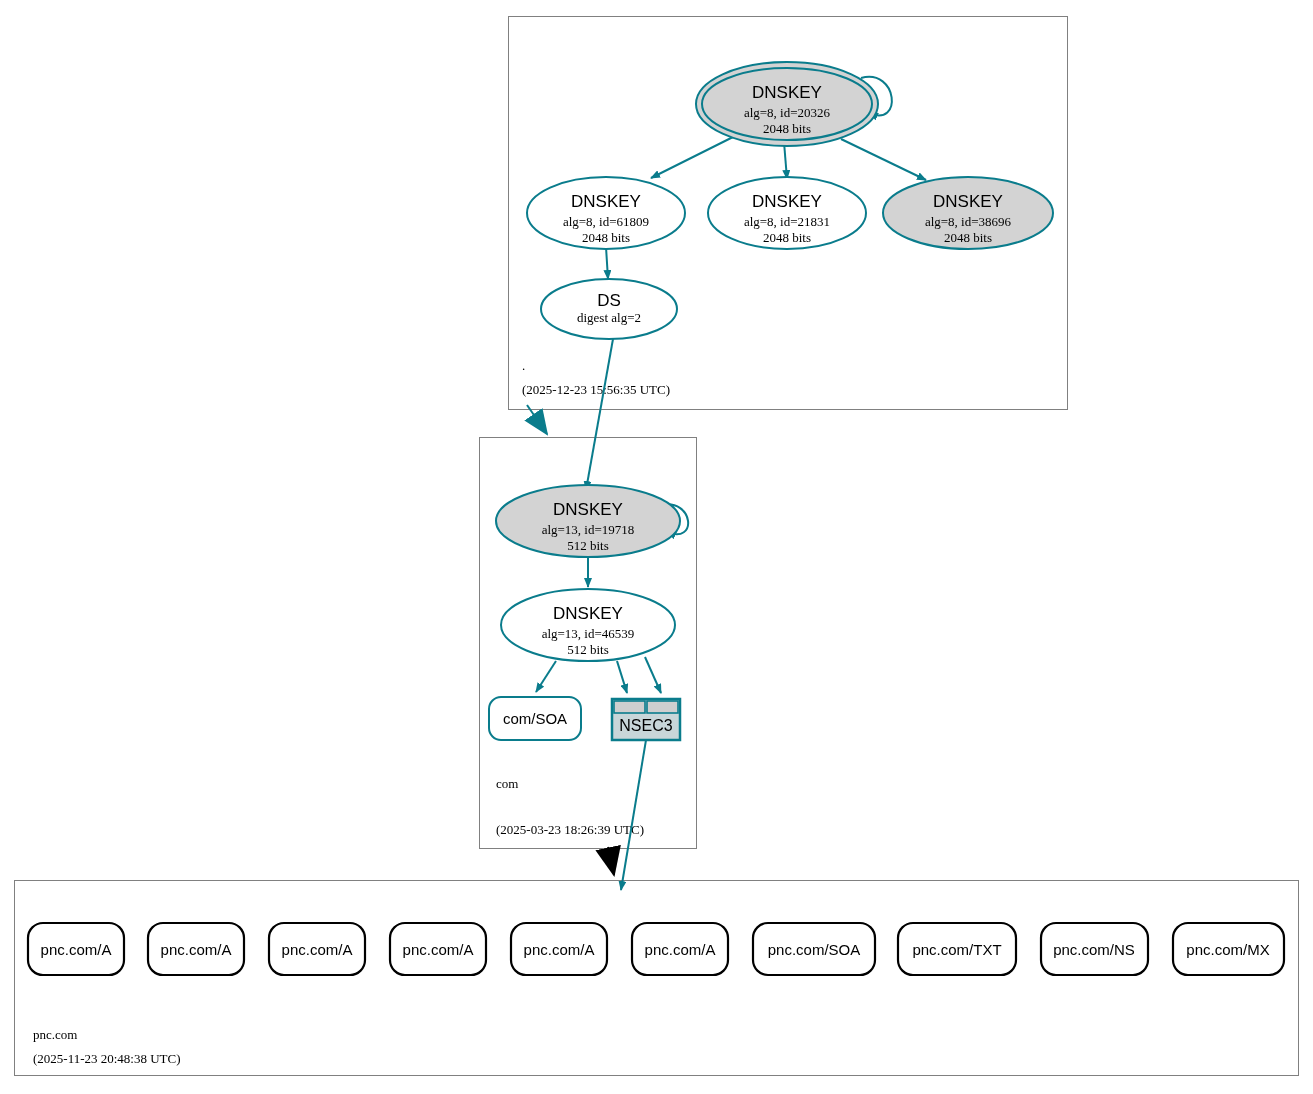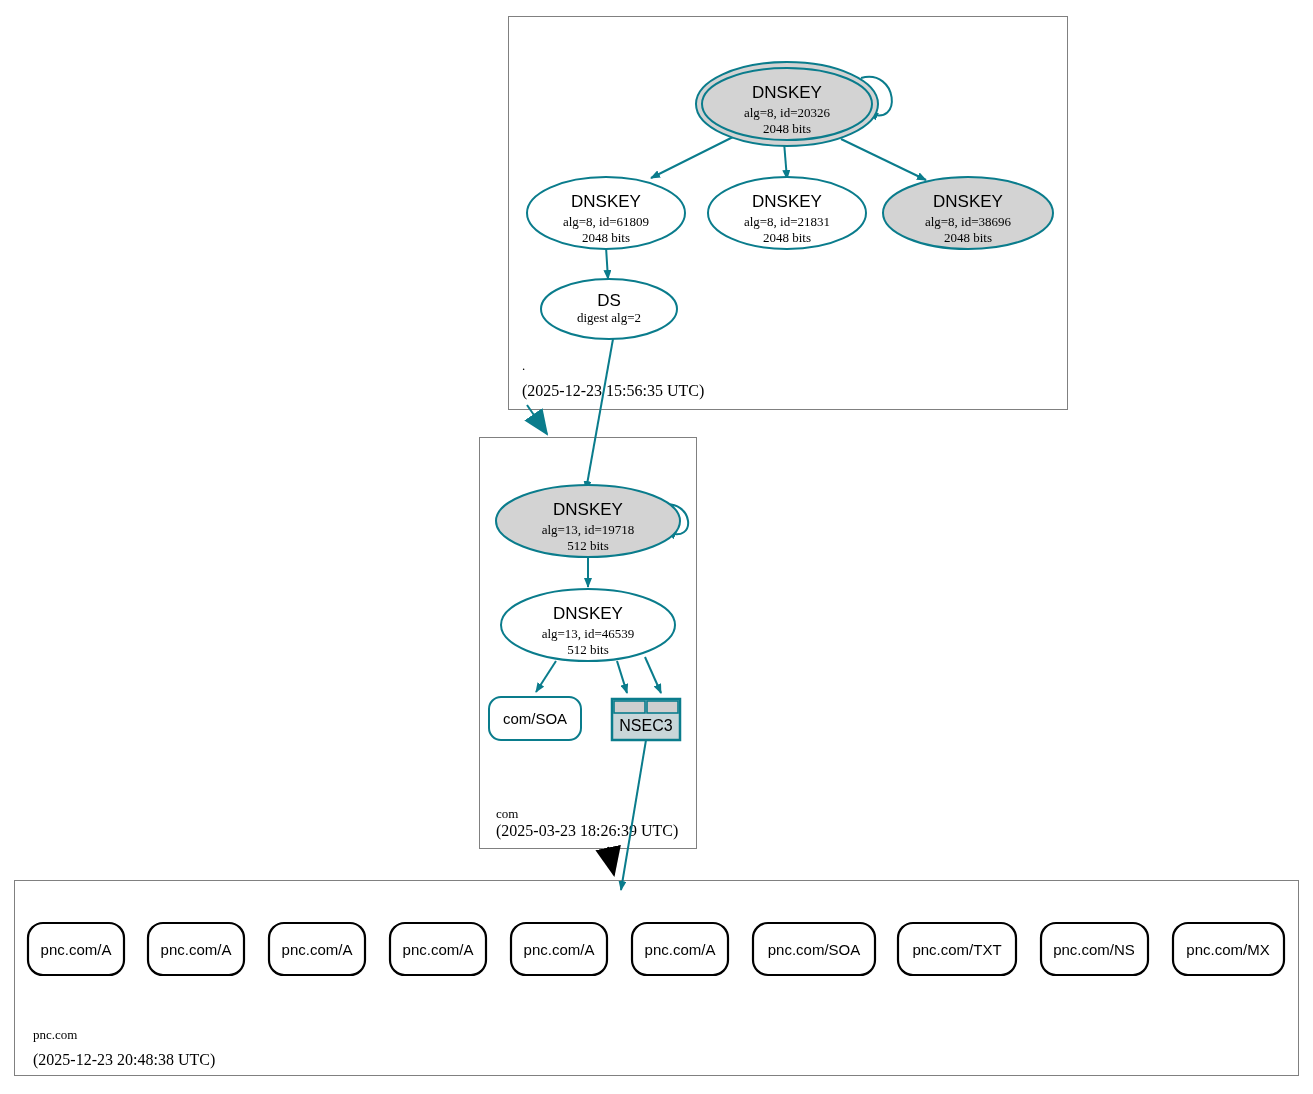--- a/index.html
+++ b/index.html
@@ -27,21 +27,21 @@
     box-sizing: border-box;
   }
   .zone-label {
     position: absolute;
     font-family: "Liberation Serif", serif;
     font-size: 13px;
     color: #000000;
     white-space: nowrap;
   }
   .zone-label.ts {
-    font-size: 16px;
+    font-size: 13px;
   }
   svg {
     position: absolute;
     left: 0; top: 0;
     width: 1313px;
     height: 1094px;
     overflow: visible;
   }
   .node-title {
     font-family: "Liberation Sans", sans-serif;
@@ -107,25 +107,25 @@
 
   <div class="zone-box" style="left:508px; top:16px; width:560px; height:394px;"></div>
 
   <div class="zone-box" style="left:479px; top:437px; width:218px; height:412px;"></div>
 
   <div class="zone-box" style="left:14px; top:880px; width:1285px; height:196px;"></div>
 
   <div class="zone-label" style="left:522px; top:358px;">.</div>
   <div class="zone-label ts" style="left:522px; top:382px;">(2025-12-23 15:56:35 UTC)</div>
 
-  <div class="zone-label" style="left:496px; top:806px;">com</div>
+  <div class="zone-label" style="left:496px; top:776px;">com</div>
   <div class="zone-label ts" style="left:496px; top:822px;">(2025-03-23 18:26:39 UTC)</div>
 
   <div class="zone-label" style="left:33px; top:1027px;text-align:center;">pnc.com</div>
-  <div class="zone-label ts" style="left:33px; top:1051px;">(2025-12-23 20:48:38 UTC)</div>
+  <div class="zone-label ts" style="left:33px; top:1051px;">(2025-11-23 20:48:38 UTC)</div>
 
   <svg viewBox="0 0 1313 1094" xmlns="http://www.w3.org/2000/svg">
     <defs>
       <marker id="ah-teal" markerWidth="10" markerHeight="8" refX="9" refY="4" orient="auto" markerUnits="userSpaceOnUse">
         <path d="M0,0 L10,4 L0,8 z" fill="#0a7c8c"></path>
       </marker>
       <marker id="ah-teal-big" markerWidth="26" markerHeight="22" refX="24" refY="11" orient="auto" markerUnits="userSpaceOnUse">
         <path d="M0,0 L26,11 L0,22 z" fill="#0a7c8c"></path>
       </marker>
       <marker id="ah-black-big" markerWidth="30" markerHeight="26" refX="28" refY="13" orient="auto" markerUnits="userSpaceOnUse">

